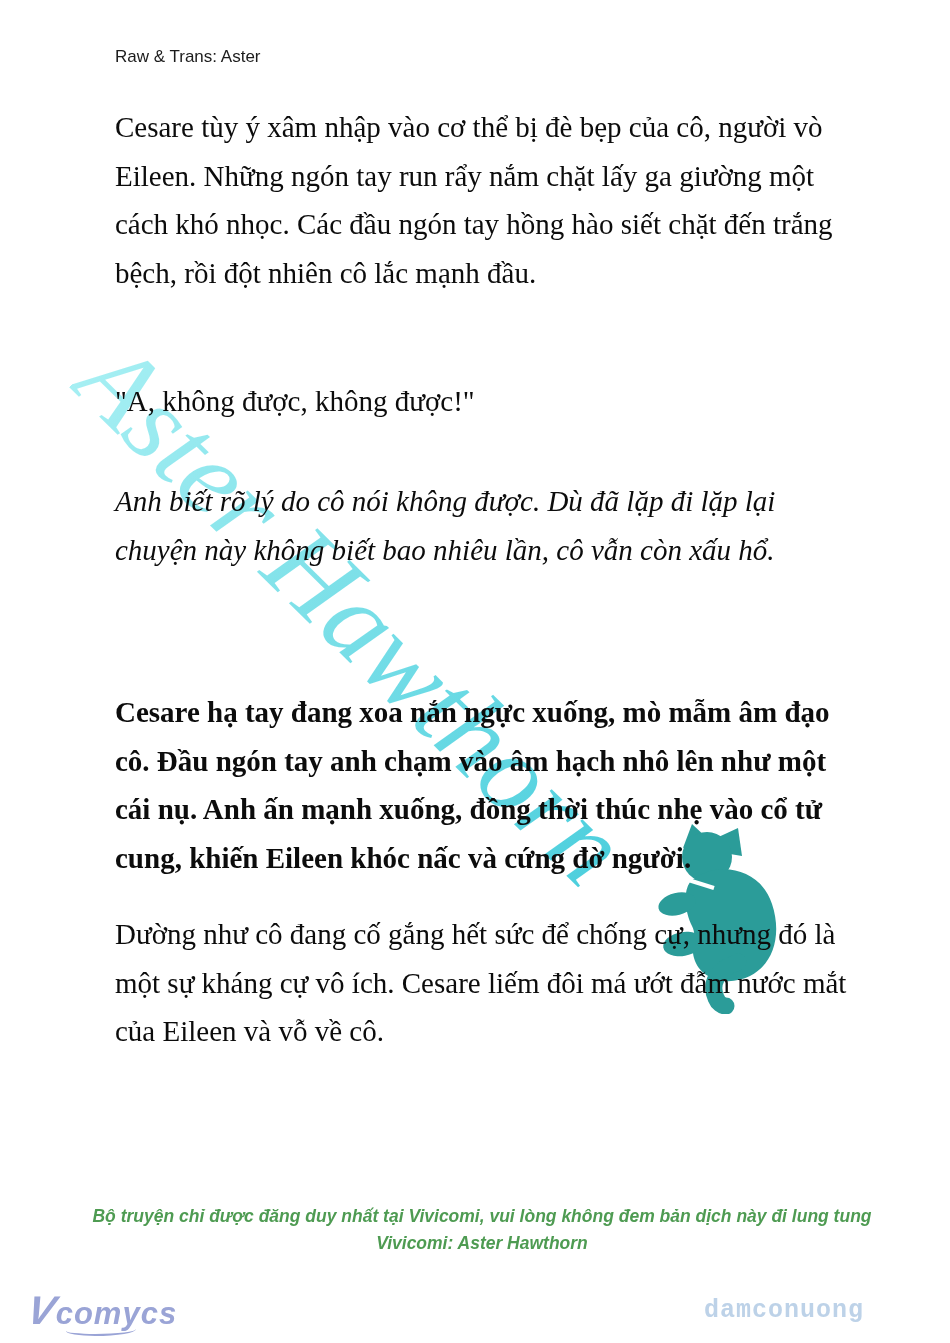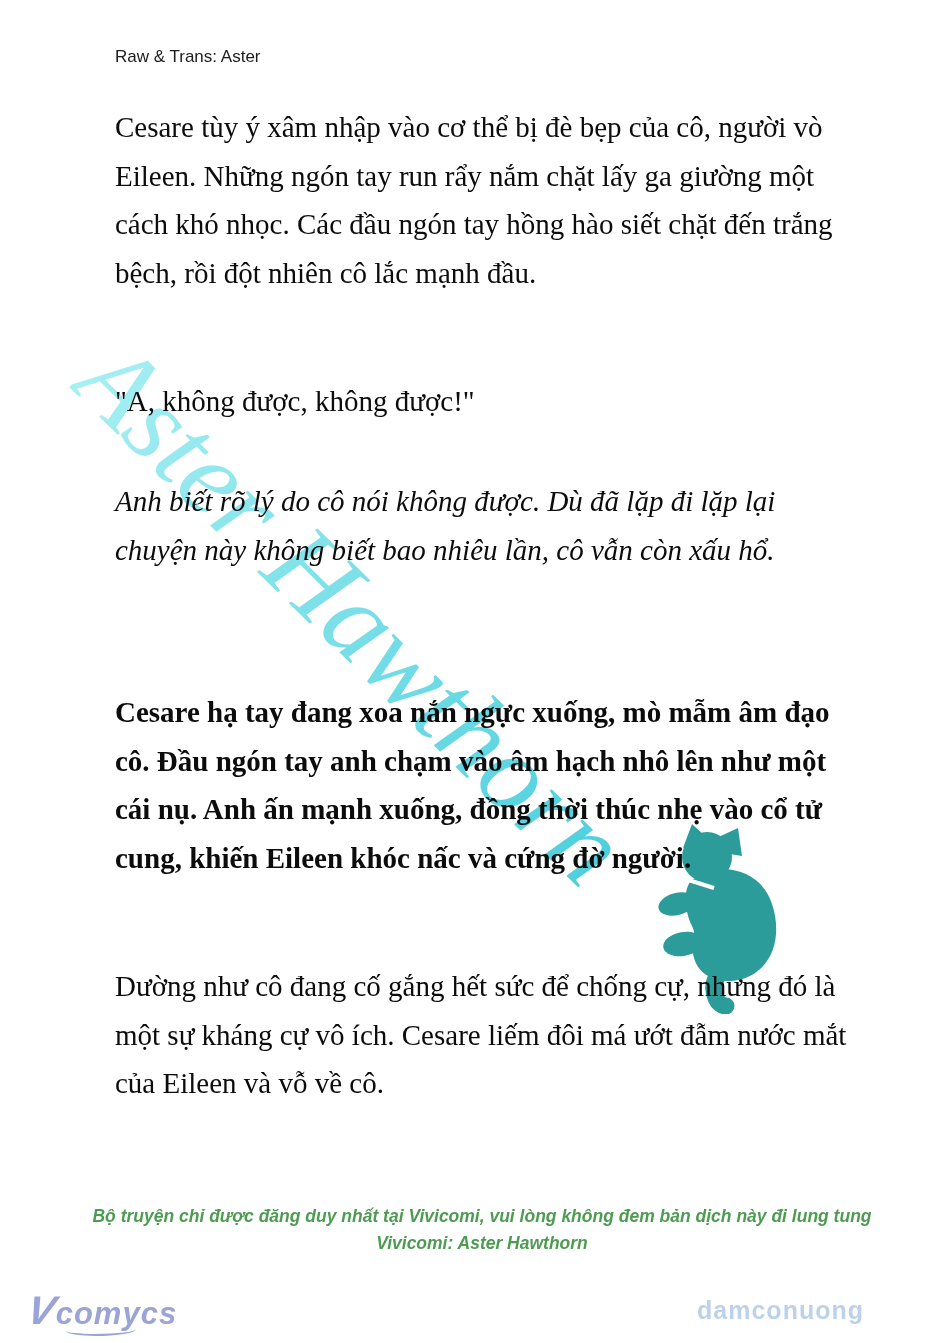--- a/index.html
+++ b/index.html
@@ -67,21 +67,21 @@
     font-size: 29px;
     line-height: 48.5px;
     color: #0c0c0c;
     z-index: 2;
     text-align: left;
   }
   .p1 { top: 103px; }
   .p2 { top: 377px; }
   .p3 { top: 477px; font-style: italic; }
   .p4 { top: 688px; font-weight: bold; }
-  .p5 { top: 962px; font-family: Liberation Serif, serif; }
+  .p5 { top: 910px; font-family: Liberation Serif, serif; }
 
   
   .footer {
     position: absolute;
     left: 0;
     top: 1203px;
     width: 950px;
     text-align: center;
     font-family: "Liberation Sans", "DejaVu Sans", sans-serif;
     font-style: italic;
@@ -121,21 +121,21 @@
     border-bottom: 2px solid var(--logoBlue, #9aa4d6);
     border-radius: 0 0 70% 50%;
   }
 
   
   .corner-mark {
     position: absolute;
     right: 18px;
     top: 1296px;
     z-index: 3;
-    font-family: Liberation Sans, sans-serif;
+    font-family: Liberation Mono, monospace;
     font-weight: 700;
     font-size: 25px;
     letter-spacing: 1px;
     color: var(--cornerBlue, #b9cfe6);
     text-shadow: 0 0 5px #ffffff, 0 0 2px #ffffff;
   }
 </style>
 </head>
 <body>
 

